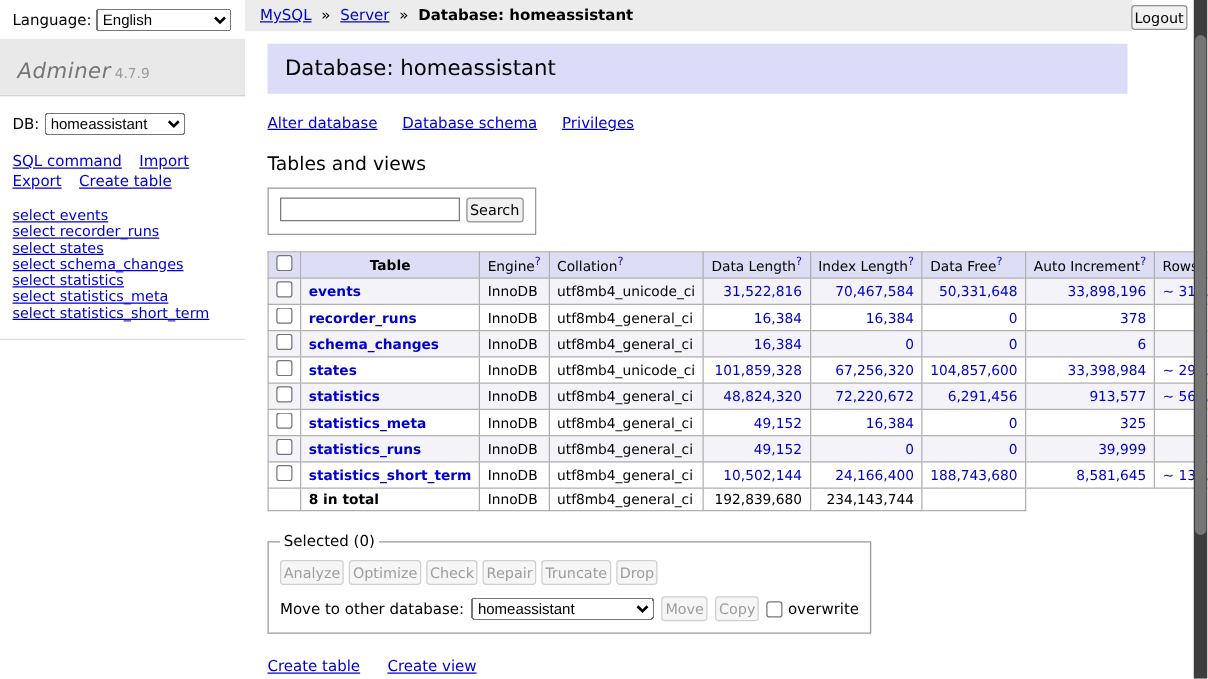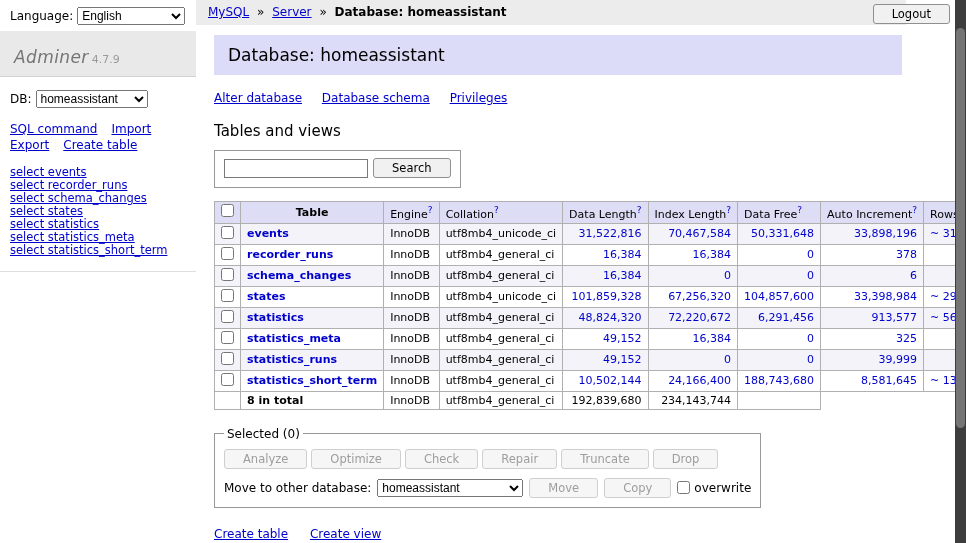--- a/index.html
+++ b/index.html
@@ -32,34 +32,34 @@
   .table-links a { display: block; font-size: 11.5px; line-height: 13px; }
 
   
   .breadcrumb { position: absolute; left: 196px; top: 0; width: 710px; height: 25px;
     background: #ececec; line-height: 25px; padding: 0 12px; white-space: nowrap; }
   .breadcrumb .sep { color: #000; margin: 0 4px; }
   .bc-current { font-weight: bold; }
   .logout { position: absolute; top: 4px; right: 16px; }
 
   
-  .btn { font-family: inherit; font-size: 11.5px; padding: 2px 18px; border: 1px solid #8f8f8f;
+  .btn { font-family: inherit; font-size: 11.5px; padding: 2px 2px; border: 1px solid #8f8f8f;
     background: #f1f1f1; border-radius: 3px; color: #000; cursor: pointer; }
   .btn[disabled] { color: #9d9d9d; border-color: #cfcfcf; background: #f6f6f6; cursor: default; }
   .search-input { width: 144px; border: 1px solid #7a7a7a; font-size: 12px; padding: 2px 3px; height: 19px; }
 
   
   .content { position: absolute; left: 214px; top: 35px; width: 690px; }
   .page-title { background: #dcdcf8; padding: 10px 14px; font-size: 17px; font-weight: normal; width: 688px; }
   .db-actions { margin-top: 16px; }
   .db-actions a { margin-right: 16px; }
   h3 { font-size: 15px; font-weight: normal; margin: 17px 0 0; }
   .fs { border: 1px solid #999; padding: 5px 9px 9px; width: max-content; margin-top: 10px; }
   .fs legend { font-size: 12px; padding: 0 3px; }
-  .search-fs .row { display: flex; align-items: flex-end; gap: 5px; margin-top: 2px; }
+  .search-fs .row { display: flex; align-items: flex-start; gap: 5px; margin-top: 2px; }
 
   
   table.data { border-collapse: collapse; margin-top: 13px; font-size: 11px; }
   .data th, .data td { border: 1px solid #b0b0b0; padding: 2px 6px; height: 18px; white-space: nowrap;
     text-align: left; vertical-align: middle; }
   .data thead th { background: #ddddf5; font-weight: normal; }
   .data thead th.h-table { font-weight: bold; text-align: center; }
   .data thead sup a { font-size: 9px; text-decoration: none; }
   .data tbody tr:nth-child(odd) td { background: #f3f3f9; }
   .ch { width: 24px; text-align: center !important; }
@@ -104,22 +104,22 @@
   <div class="db-row">
     <span class="db-label">DB:</span><select class="db-select"><option>homeassistant</option></select>
   </div>
   <p class="menu-links">
     <a class="u">SQL command</a><a class="u">Import</a><br>
     <a class="u">Export</a><a class="u">Create table</a>
   </p>
   <div class="table-links">
     <a class="u">select events</a>
     <a class="u">select recorder_runs</a>
+    <a class="u">select states</a>
     <a class="u">select schema_changes</a>
-    <a class="u">select states</a>
     <a class="u">select statistics</a>
     <a class="u">select statistics_meta</a>
     <a class="u">select statistics_short_term</a>
   </div>
 </div>
 
 <div class="breadcrumb">
   <a class="u">MySQL</a>
   <span class="sep">»</span>
   <a class="u">Server</a>

